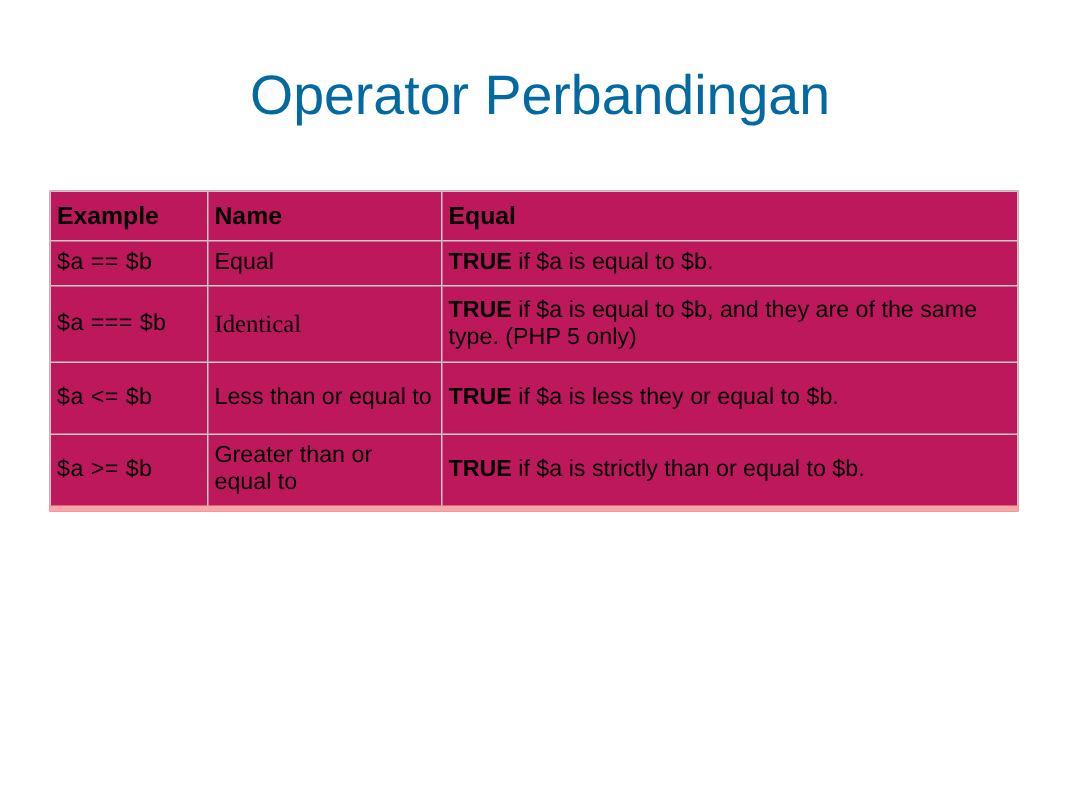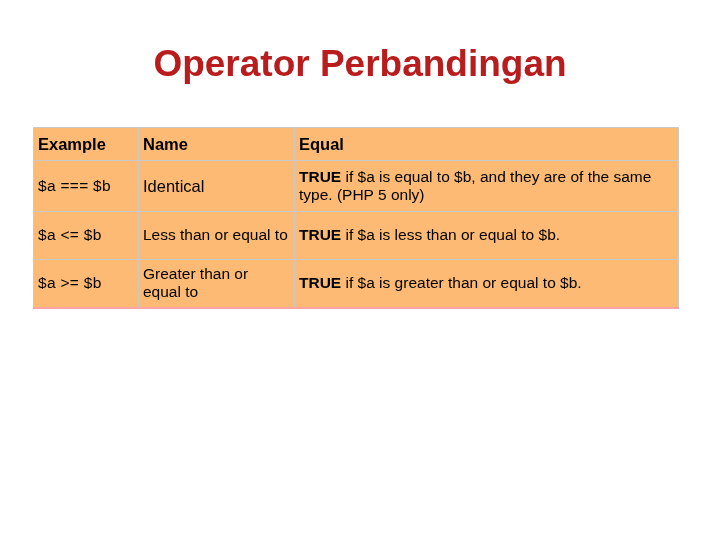--- a/index.html
+++ b/index.html
@@ -23,40 +23,40 @@
   }
 
   .slide-title {
     position: absolute;
     left: 0;
     top: 42px;
     width: 720px;
     text-align: center;
     font-family: "Liberation Sans", sans-serif;
     font-size: 37px;
-    font-weight: 700;
+    font-weight: 400;
     line-height: 44px;
     letter-spacing: 0px;
-    color: #b91c1c;
+    color: #0369a1;
     white-space: nowrap;
   }
 
   .table-wrap {
     position: absolute;
     left: 33px;
     top: 127px;
     width: 645px;
   }
 
   table.op-table {
     border-collapse: collapse;
     width: 645px;
     table-layout: fixed;
-    background: #fdba74;
-    border-bottom: 2px solid #fca5a5;
+    background: #be185d;
+    border-bottom: 4px solid #fca5a5;
   }
 
   table.op-table col.c-example { width: 105px; }
   table.op-table col.c-name    { width: 156px; }
   table.op-table col.c-result  { width: 384px; }
 
   table.op-table td,
   table.op-table th {
     border: 1px solid #c9c9c9;
     padding: 2px 4px 3px 4px;
@@ -78,21 +78,21 @@
     font-size: 16px;
     letter-spacing: 0.3px;
     white-space: normal;
   }
 
   td.cell-name {
     font-size: 15.5px;
   }
 
   td.cell-name.serifish {
-    font-family: Liberation Sans, sans-serif;
+    font-family: Liberation Serif, serif;
     font-size: 16.5px;
   }
 
   td.cell-result {
     font-size: 15.5px;
   }
 
   td.cell-result b {
     font-weight: bold;
   }
@@ -123,32 +123,37 @@
         <col class="c-result">
       </colgroup>
       <thead>
         <tr class="r-h">
           <th>Example</th>
           <th>Name</th>
           <th>Equal</th>
         </tr>
       </thead>
       <tbody>
+        <tr class="r-1">
+          <td class="cell-example">$a == $b</td>
+          <td class="cell-name">Equal</td>
+          <td class="cell-result"><b>TRUE</b><span> if $a is equal to $b.</span></td>
+        </tr>
         <tr class="r-2">
           <td class="cell-example">$a === $b</td>
           <td class="cell-name serifish">Identical</td>
           <td class="cell-result"><b>TRUE</b><span> if $a is equal to $b, and they are of the same type. (PHP 5 only)</span></td>
         </tr>
         <tr class="r-8">
           <td class="cell-example">$a &lt;= $b</td>
           <td class="cell-name">Less than or equal to</td>
-          <td class="cell-result"><b>TRUE</b><span> if $a is less than or equal to $b.</span></td>
+          <td class="cell-result"><b>TRUE</b><span> if $a is less they or equal to $b.</span></td>
         </tr>
         <tr class="r-9">
           <td class="cell-example">$a &gt;= $b</td>
           <td class="cell-name">Greater than or equal to</td>
-          <td class="cell-result"><b>TRUE</b><span> if $a is greater than or equal to $b.</span></td>
+          <td class="cell-result"><b>TRUE</b><span> if $a is strictly than or equal to $b.</span></td>
         </tr>
       </tbody>
     </table>
   </div>
 
 </div>
 
 </body></html>

